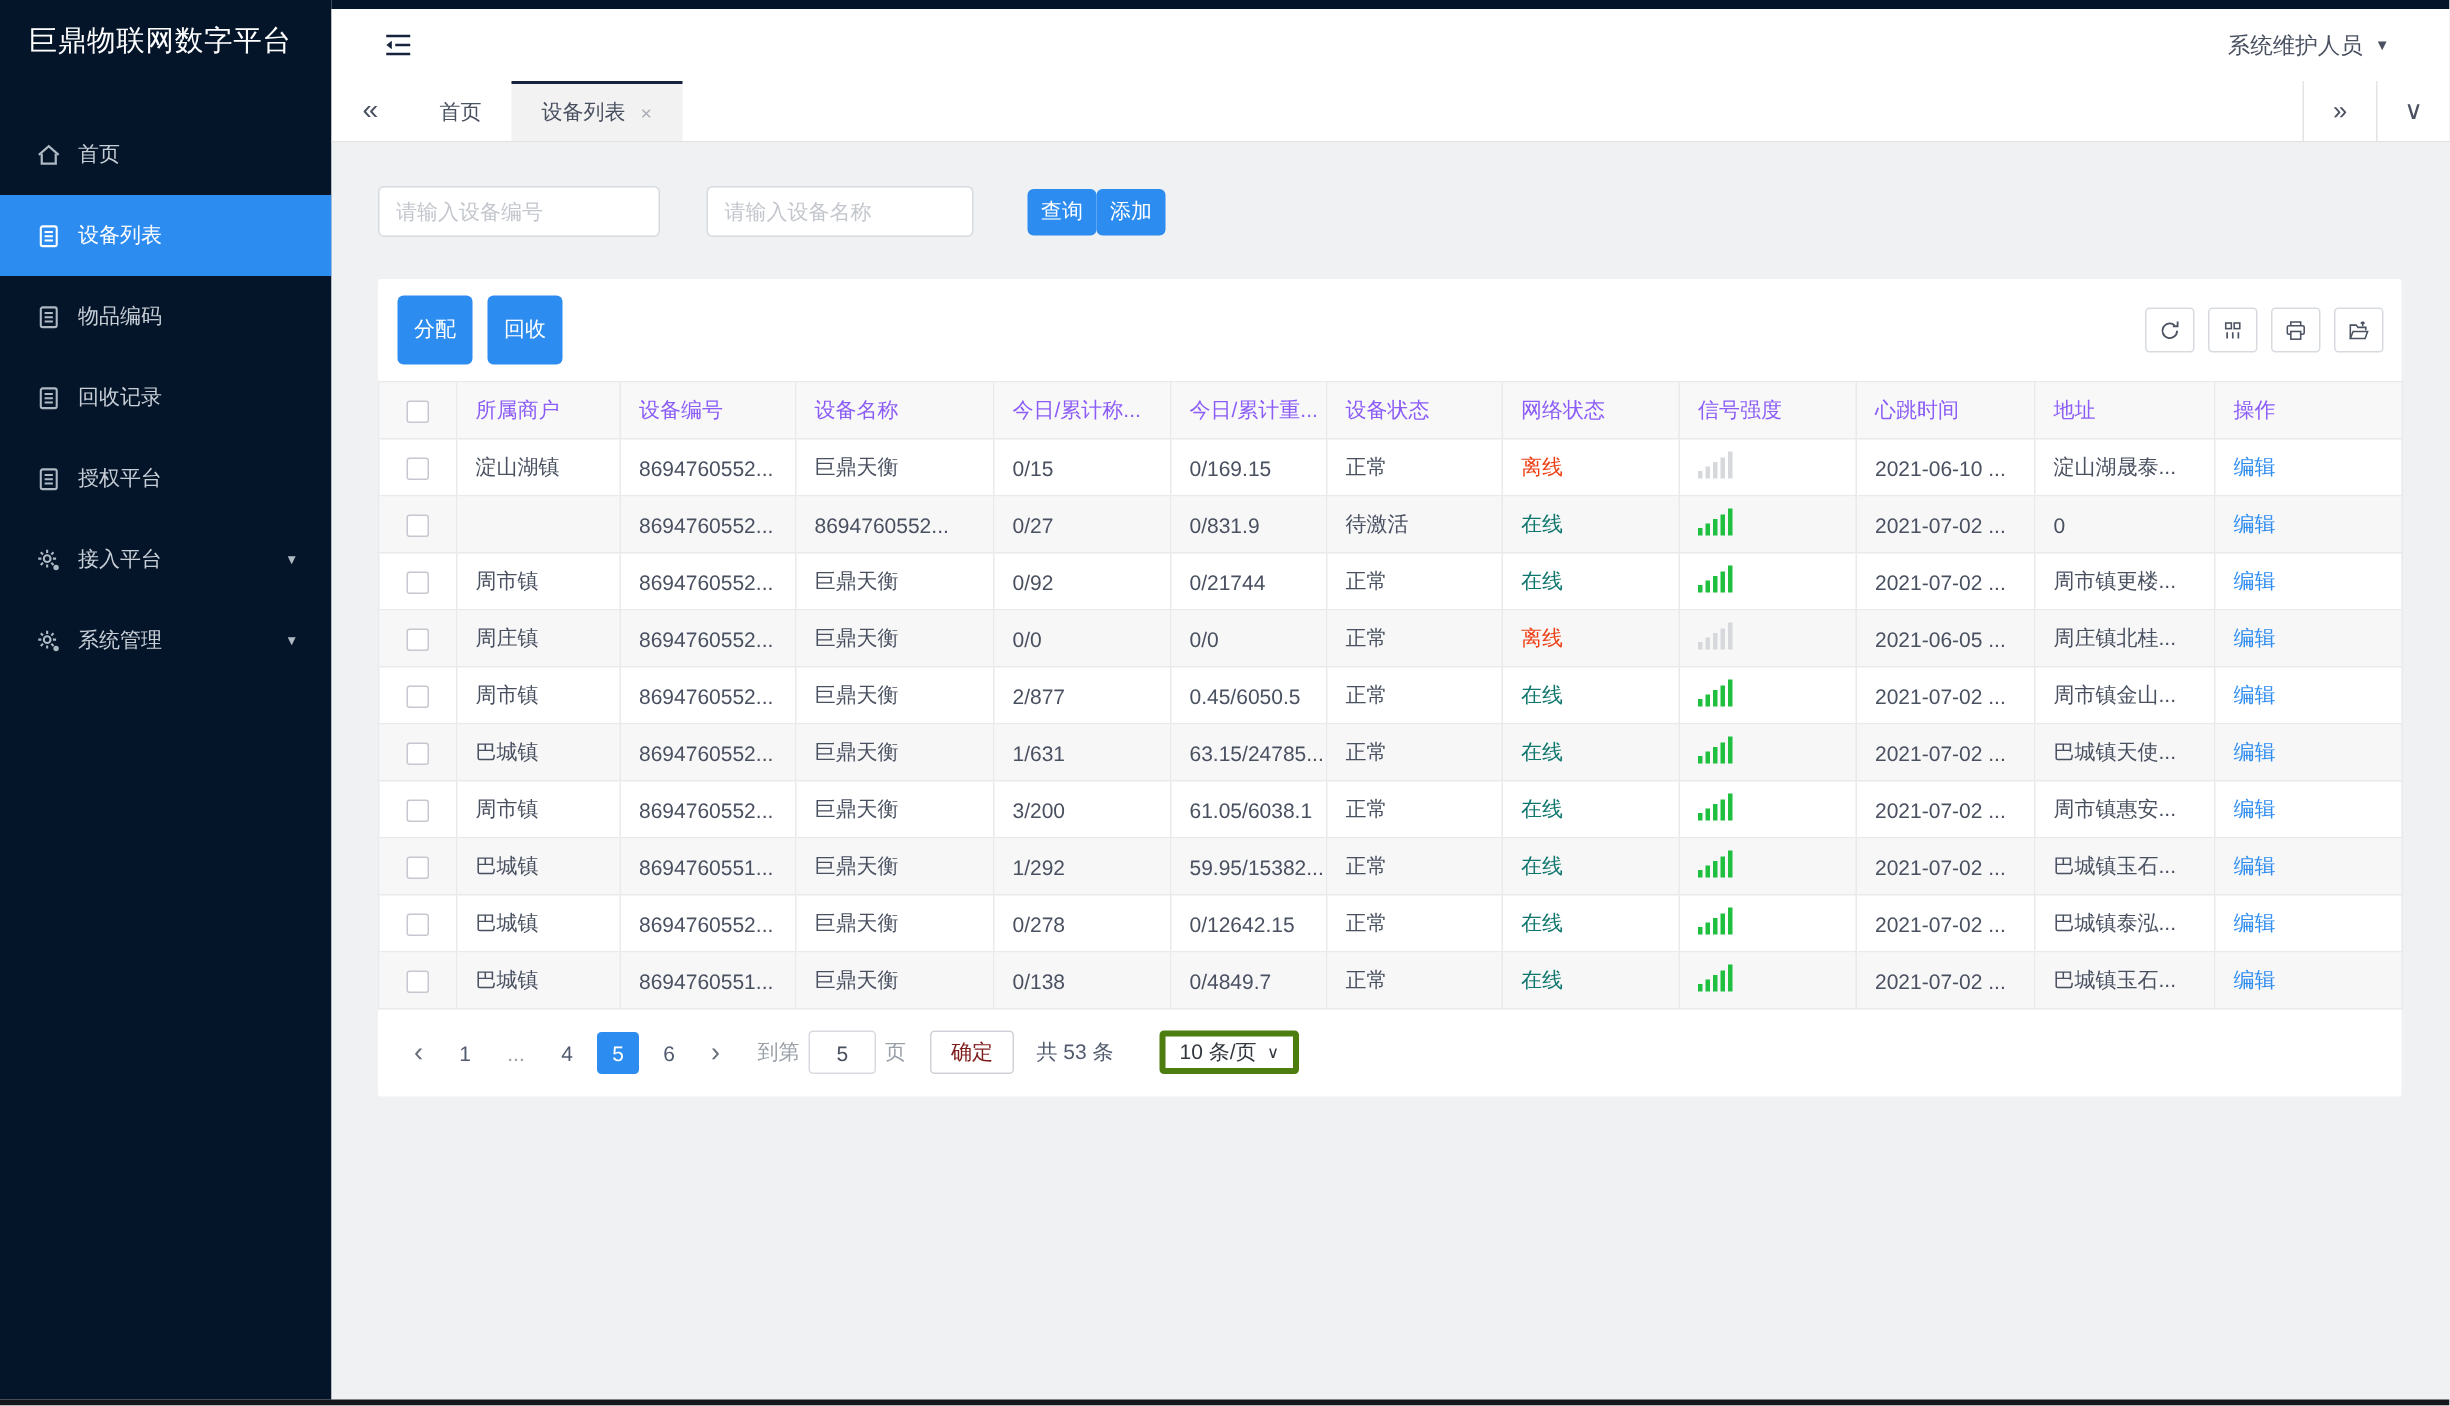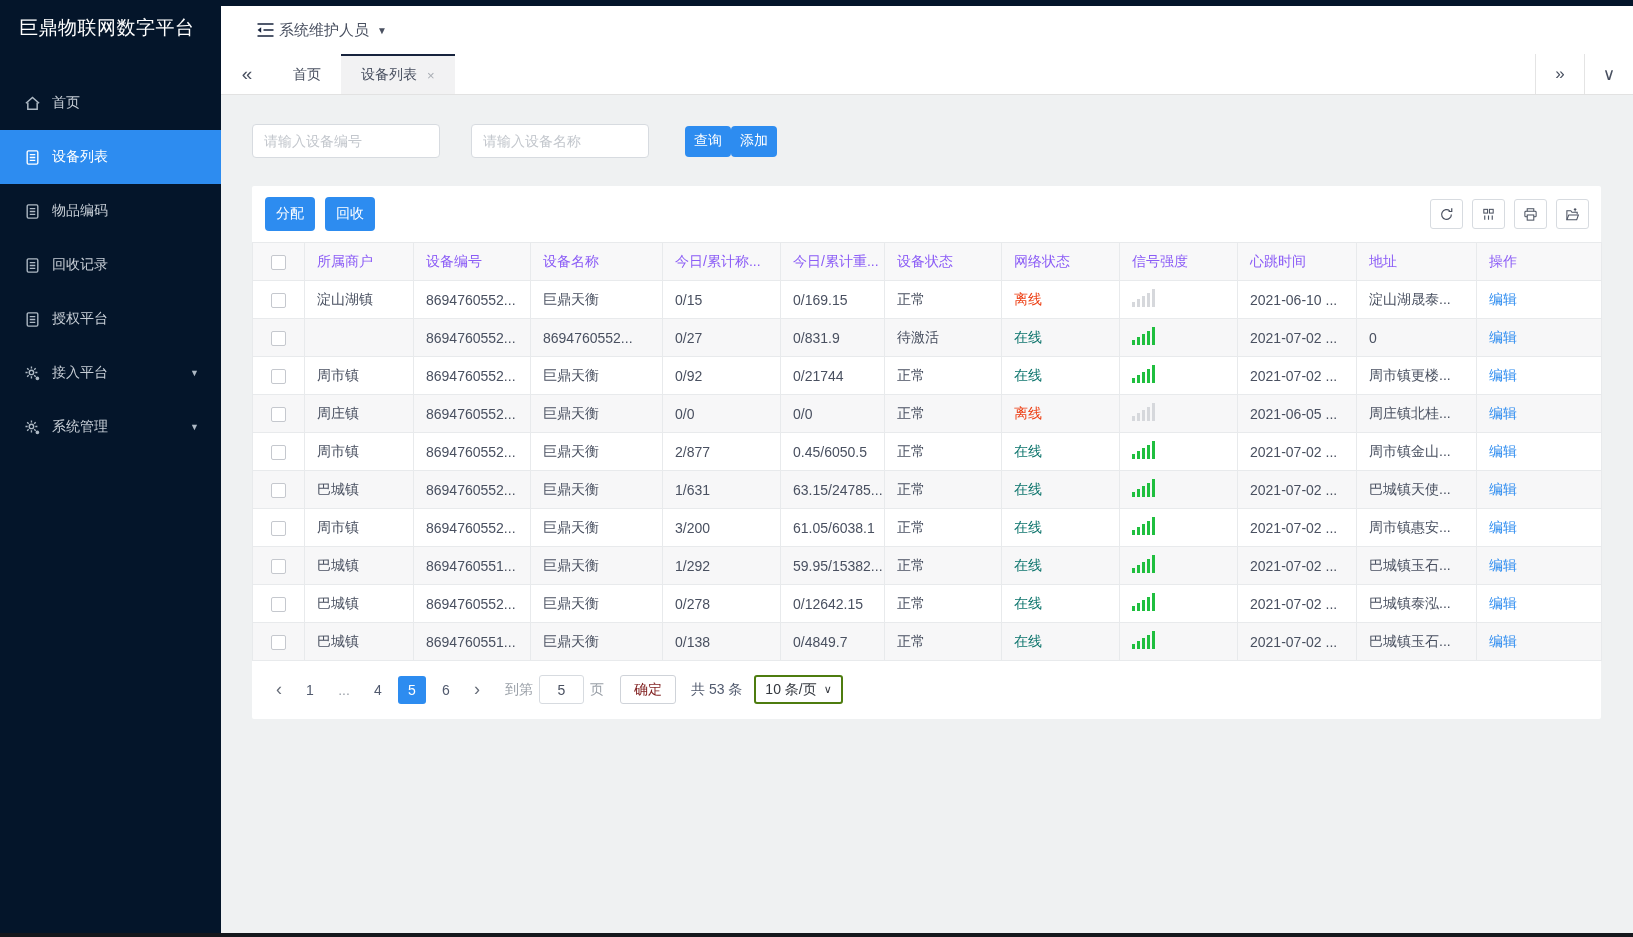--- a/index.html
+++ b/index.html
@@ -18,21 +18,21 @@
   .menu { margin-top:22px; }
   .menu-item { height:54px; display:flex; align-items:center; padding:0 16px 0 24px; cursor:pointer; font-size:14px; color:#c7ced6; }
   .menu-item .mi-icon { width:17px; height:17px; margin-right:11px; display:inline-flex; color:#aeb9c4; }
   .menu-item.active { background:#2d8cf0; color:#fff; }
   .menu-item.active .mi-icon { color:#fff; }
   .menu-item .mi-label { flex:1; }
   .menu-item .mi-caret { font-size:9px; color:#aeb9c4; margin-right:6px; }
 
   
   .main { flex:1; display:flex; flex-direction:column; border-top:6px solid #04152a; min-width:0; }
-  .header { height:48px; background:#fff; display:flex; align-items:center; padding:0 22px 0 30px; }
+  .header { height:48px; background:#fff; display:flex; align-items:center; justify-content:space-between; padding:0 40px 0 30px; }
   .fold-btn { width:28px; height:28px; display:flex; align-items:center; justify-content:center; cursor:pointer; }
   .user-box { display:flex; align-items:center; gap:8px; color:#495060; font-size:15px; cursor:pointer; }
   .user-box .caret { font-size:10px; color:#495060; }
 
   .tabbar { height:41px; background:#fff; border-bottom:1px solid #e2e2e2; display:flex; align-items:stretch; }
   .tab-nav { width:52px; display:flex; align-items:center; justify-content:center; color:#495060; font-size:19px; cursor:pointer; }
   .tab { display:flex; align-items:center; padding:0 20px; font-size:14px; color:#495060; cursor:pointer; border-top:2px solid transparent; }
   .tab.active { background:#f2f2f3; border-top:2px solid #17233d; }
   .tab .tab-close { margin-left:10px; color:#a9adb3; font-size:13px; }
   .tab-spacer { flex:1; }
@@ -45,21 +45,21 @@
   .text-input::placeholder { color:#c3c7cd; }
   .text-input.second { width:178px; margin-left:31px; }
   .btn { border:none; border-radius:4px; font-size:14px; font-family:inherit; cursor:pointer; }
   .btn-primary { background:#2d8cf0; color:#fff; height:31px; padding:0 9px; }
   .search-row .btn-primary.query { margin-left:36px; }
   .search-row .btn-primary.add { }
 
   .panel { margin-top:28px; background:#fff; border-radius:2px; }
   .panel-toolbar { display:flex; align-items:center; justify-content:space-between; padding:11px 12px 11px 13px; }
   .pt-left { display:flex; gap:10px; }
-  .pt-left .btn-primary { height:34px; padding:0 11px; }
+  .pt-left .btn-primary { height:46px; padding:0 11px; }
   .pt-right { display:flex; gap:9px; }
   .icon-btn { width:33px; height:30px; border:1px solid #d7dbe0; border-radius:3px; background:#fff; display:flex; align-items:center; justify-content:center; color:#4a5160; cursor:pointer; }
 
   table { width:100%; border-collapse:collapse; table-layout:fixed; font-size:14px; color:#495060; }
   th,td { border:1px solid #e8eaec; height:38px; padding:0 12px; text-align:left; font-weight:normal; white-space:nowrap; overflow:hidden; }
   th { background:#f8f8f9; color:#8b5cf6; }
   tbody tr:nth-child(even) td { background:#f7f7f8; }
   .cb-cell { text-align:center; padding:0; }
   .checkbox { display:inline-block; width:15px; height:15px; border:1px solid #c5c8ce; border-radius:2px; background:#fff; vertical-align:middle; cursor:pointer; }
   .net-online { color:#0f766e; }
@@ -76,21 +76,21 @@
   .pager { display:flex; align-items:center; padding:14px 10px 15px 13px; font-size:14px; color:#515a6e; }
   .pg-arrow { width:28px; height:28px; display:flex; align-items:center; justify-content:center; font-size:18px; color:#666c78; cursor:pointer; }
   .pg-item { min-width:28px; height:28px; line-height:28px; text-align:center; margin:0 3px; border-radius:3px; cursor:pointer; }
   .pg-item.active { background:#2d8cf0; color:#fff; }
   .pg-item.dots { color:#9aa0a8; cursor:default; }
   .pg-goto-label, .pg-unit { color:#9aa0a8; margin:0 6px; }
   .pg-goto-label { margin-left:14px; }
   .pg-input { width:45px; height:29px; border:1px solid #d7dbe0; border-radius:3px; text-align:center; font-size:14px; color:#495060; font-family:inherit; outline:none; }
   .pg-confirm { height:29px; padding:0 13px; background:#fff; border:1px solid #cfd3d9; border-radius:3px; color:#7f1d1d; font-size:14px; margin-left:10px; cursor:pointer; font-family:inherit; }
   .pg-total { margin-left:15px; }
-  .pg-size { margin-left:12px; height:29px; border:2px solid #4d7c0f; border-radius:3px; display:flex; align-items:center; padding:0 9px; gap:7px; cursor:pointer; color:#33373e; }
+  .pg-size { margin-left:31px; height:29px; border:4px solid #4d7c0f; border-radius:3px; display:flex; align-items:center; padding:0 9px; gap:7px; cursor:pointer; color:#33373e; }
   .pg-size .caret { font-size:11px; color:#33373e; }
 </style>
 </head>
 <body>
 
 <div class="app">
 
   <aside class="sidebar">
     <div class="logo">巨鼎物联网数字平台</div>
     <nav class="menu" id="menu">

